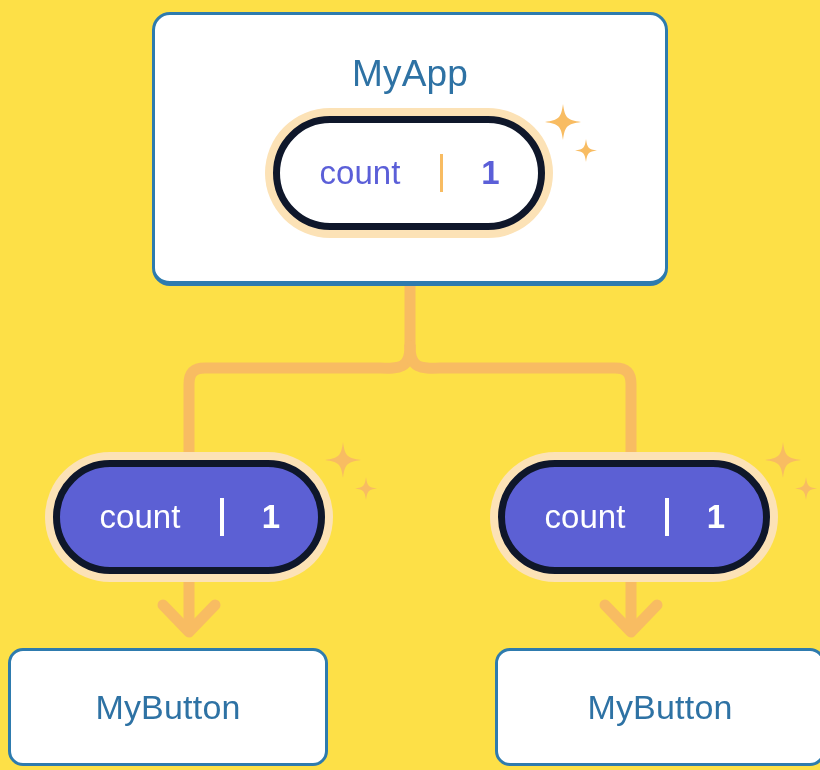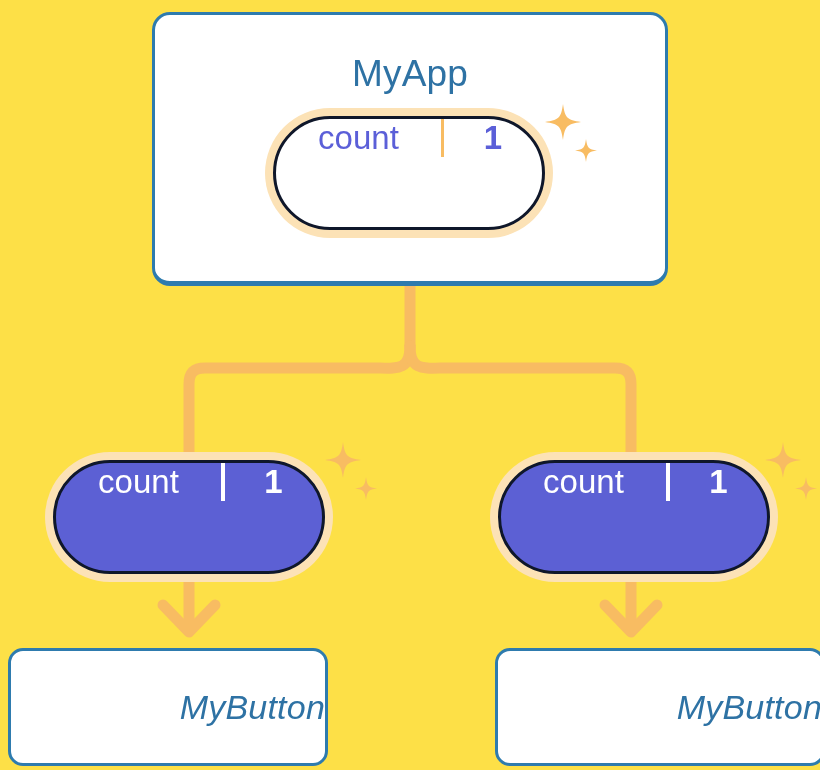--- a/index.html
+++ b/index.html
@@ -50,22 +50,21 @@
     font-size: 37px;
     font-weight: 500;
     letter-spacing: 0.2px;
   }
 
   .btn-card {
     height: 118px;
     border-radius: 15px;
     display: flex;
     align-items: center;
-    justify-content: flex-end;
-    font-style: italic;
+    justify-content: center;
   }
   .btn-card-left  { left: 8px;   top: 648px; width: 320px; }
   .btn-card-right { left: 495px; top: 648px; width: 330px; }
   .btn-label {
     color: #2e72a4;
     font-size: 34px;
     font-weight: 500;
     letter-spacing: 0.2px;
   }
 
@@ -76,23 +75,23 @@
     border-radius: 999px;
     background: #fce2b6;            
     padding: 8px;
     z-index: 4;
   }
   .pill-ring {
     box-sizing: border-box;
     width: 100%;
     height: 100%;
     border-radius: 999px;
-    border: 3px solid #0f172a;      
+    border: 7px solid #0f172a;      
     display: flex;
-    align-items: flex-start;
+    align-items: center;
     overflow: hidden;
   }
   .pill-cell {
     display: flex;
     align-items: center;
     justify-content: center;
     box-sizing: border-box;
   }
   .pill-key { flex: 0 0 62%; }
   .pill-val { flex: 1 1 auto; }

